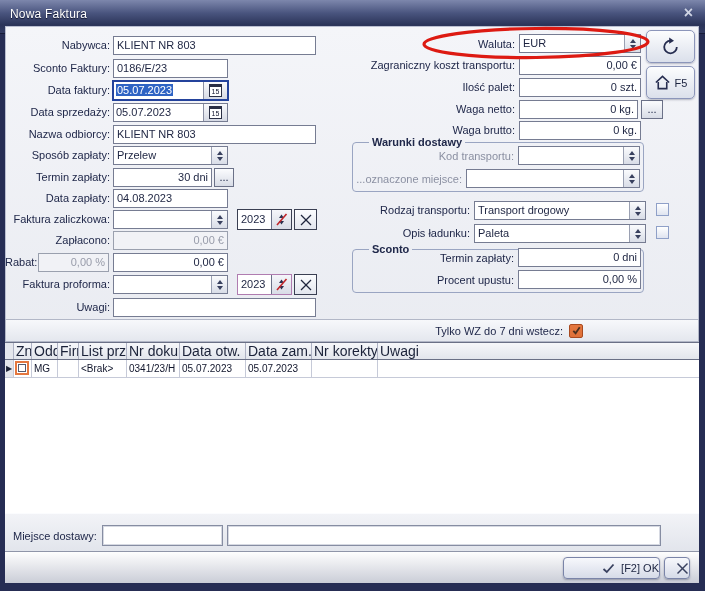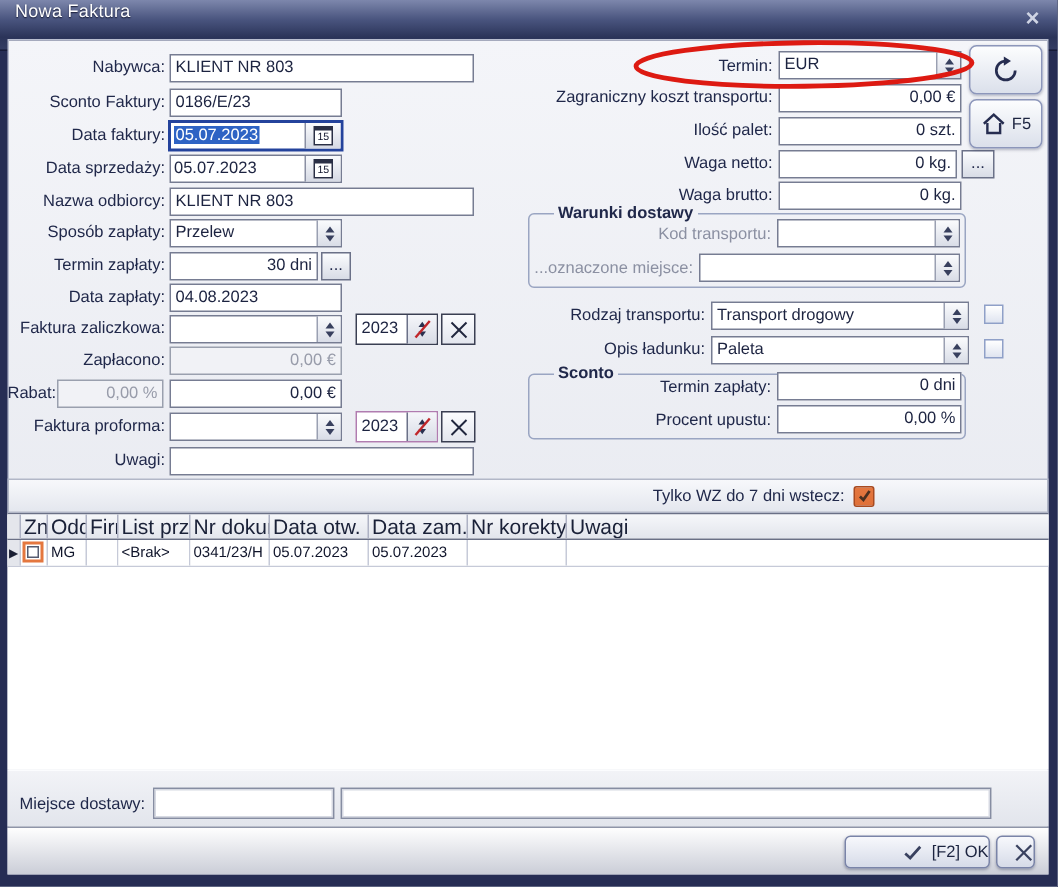--- a/index.html
+++ b/index.html
@@ -4,21 +4,21 @@
 <style>
   html,body{margin:0;padding:0;background:#8a8fa3;}
   *{box-sizing:border-box;}
   .dialog{position:relative;width:705px;height:591px;background:#262d54;
     font-family:"Liberation Sans",sans-serif;font-size:11px;color:#1c2340;overflow:hidden;}
   .abs{position:absolute;}
 
   
   .titlebar{position:absolute;left:0;top:0;width:705px;height:34px;
     background:linear-gradient(180deg,#7d87ac 0%,#49547e 40%,#2b3459 75%,#333c63 100%);
-    border-bottom:1px solid #161b38;display:flex;align-items:flex-start;padding:0 10px;}
+    border-bottom:1px solid #161b38;display:flex;align-items:flex-end;padding:12px 10px;}
   .title{color:#ffffff;font-size:12px;letter-spacing:.2px;text-shadow:0 1px 1px #10142c;}
   .close-x{position:absolute;right:12px;top:3px;color:#cfd4e4;font-size:16px;font-weight:bold;
     cursor:default;line-height:20px;}
 
   
   .content-bg{position:absolute;left:5px;top:26px;width:694px;height:557px;
     background:linear-gradient(180deg,#f4f5f9 0%,#e9ebf1 60%,#e4e7ee 100%);
     border:1px solid #b9bed0;}
 
   .lbl{position:absolute;text-align:right;color:#20284a;height:19px;line-height:19px;white-space:nowrap;}
@@ -216,21 +216,21 @@
   <div class="xbtn" style="left:294px;top:274px">
     <svg width="12" height="12" viewBox="0 0 12 12">
         <line x1="1" y1="1" x2="11" y2="11" stroke="#20263e" stroke-width="1.3"></line>
         <line x1="11" y1="1" x2="1" y2="11" stroke="#20263e" stroke-width="1.3"></line>
       </svg>
   </div>
 
   <div class="lbl" style="left:5px;top:298px;width:105px">Uwagi:</div>
   <div class="tb abs" style="left:113px;top:298px;width:203px"></div>
 
-  <div class="lbl" style="left:340px;top:35px;width:175px">Termin:</div>
+  <div class="lbl" style="left:340px;top:35px;width:175px">Waluta:</div>
   <div class="combo" style="left:519px;top:34px;width:122px">
     <div class="cval">EUR</div>
     <div class="spin">
         <div class="tri-up"></div>
         <div class="tri-dn"></div>
       </div>
   </div>
 
   <div class="lbl" style="left:340px;top:56px;width:175px">Zagraniczny koszt transportu:</div>
   <div class="tb right abs" style="left:519px;top:56px;width:122px">0,00 €</div>

